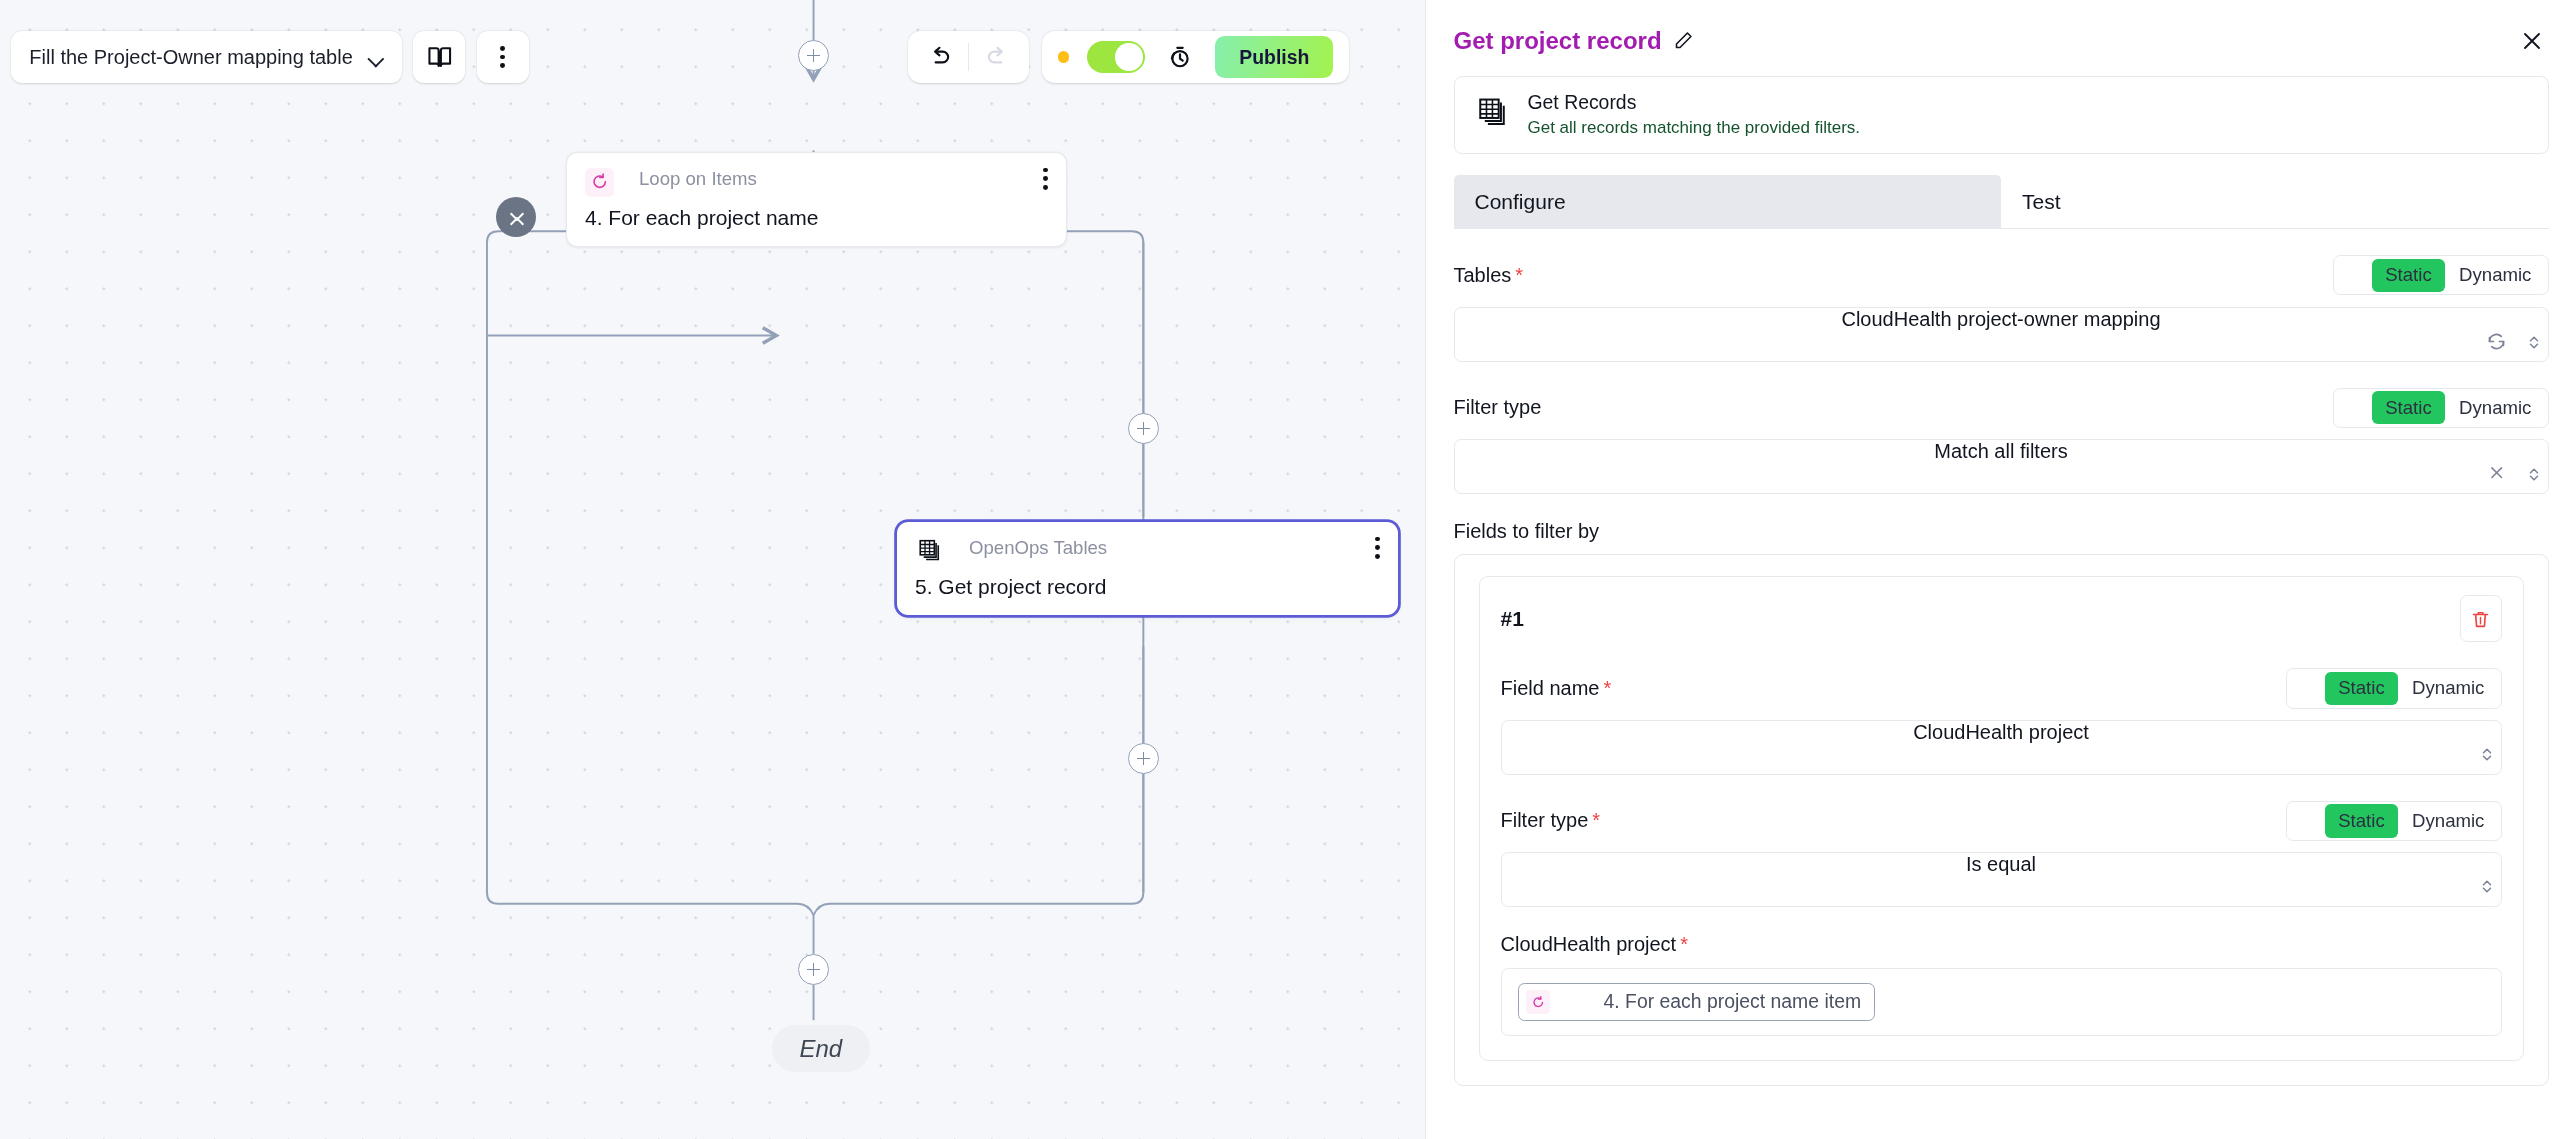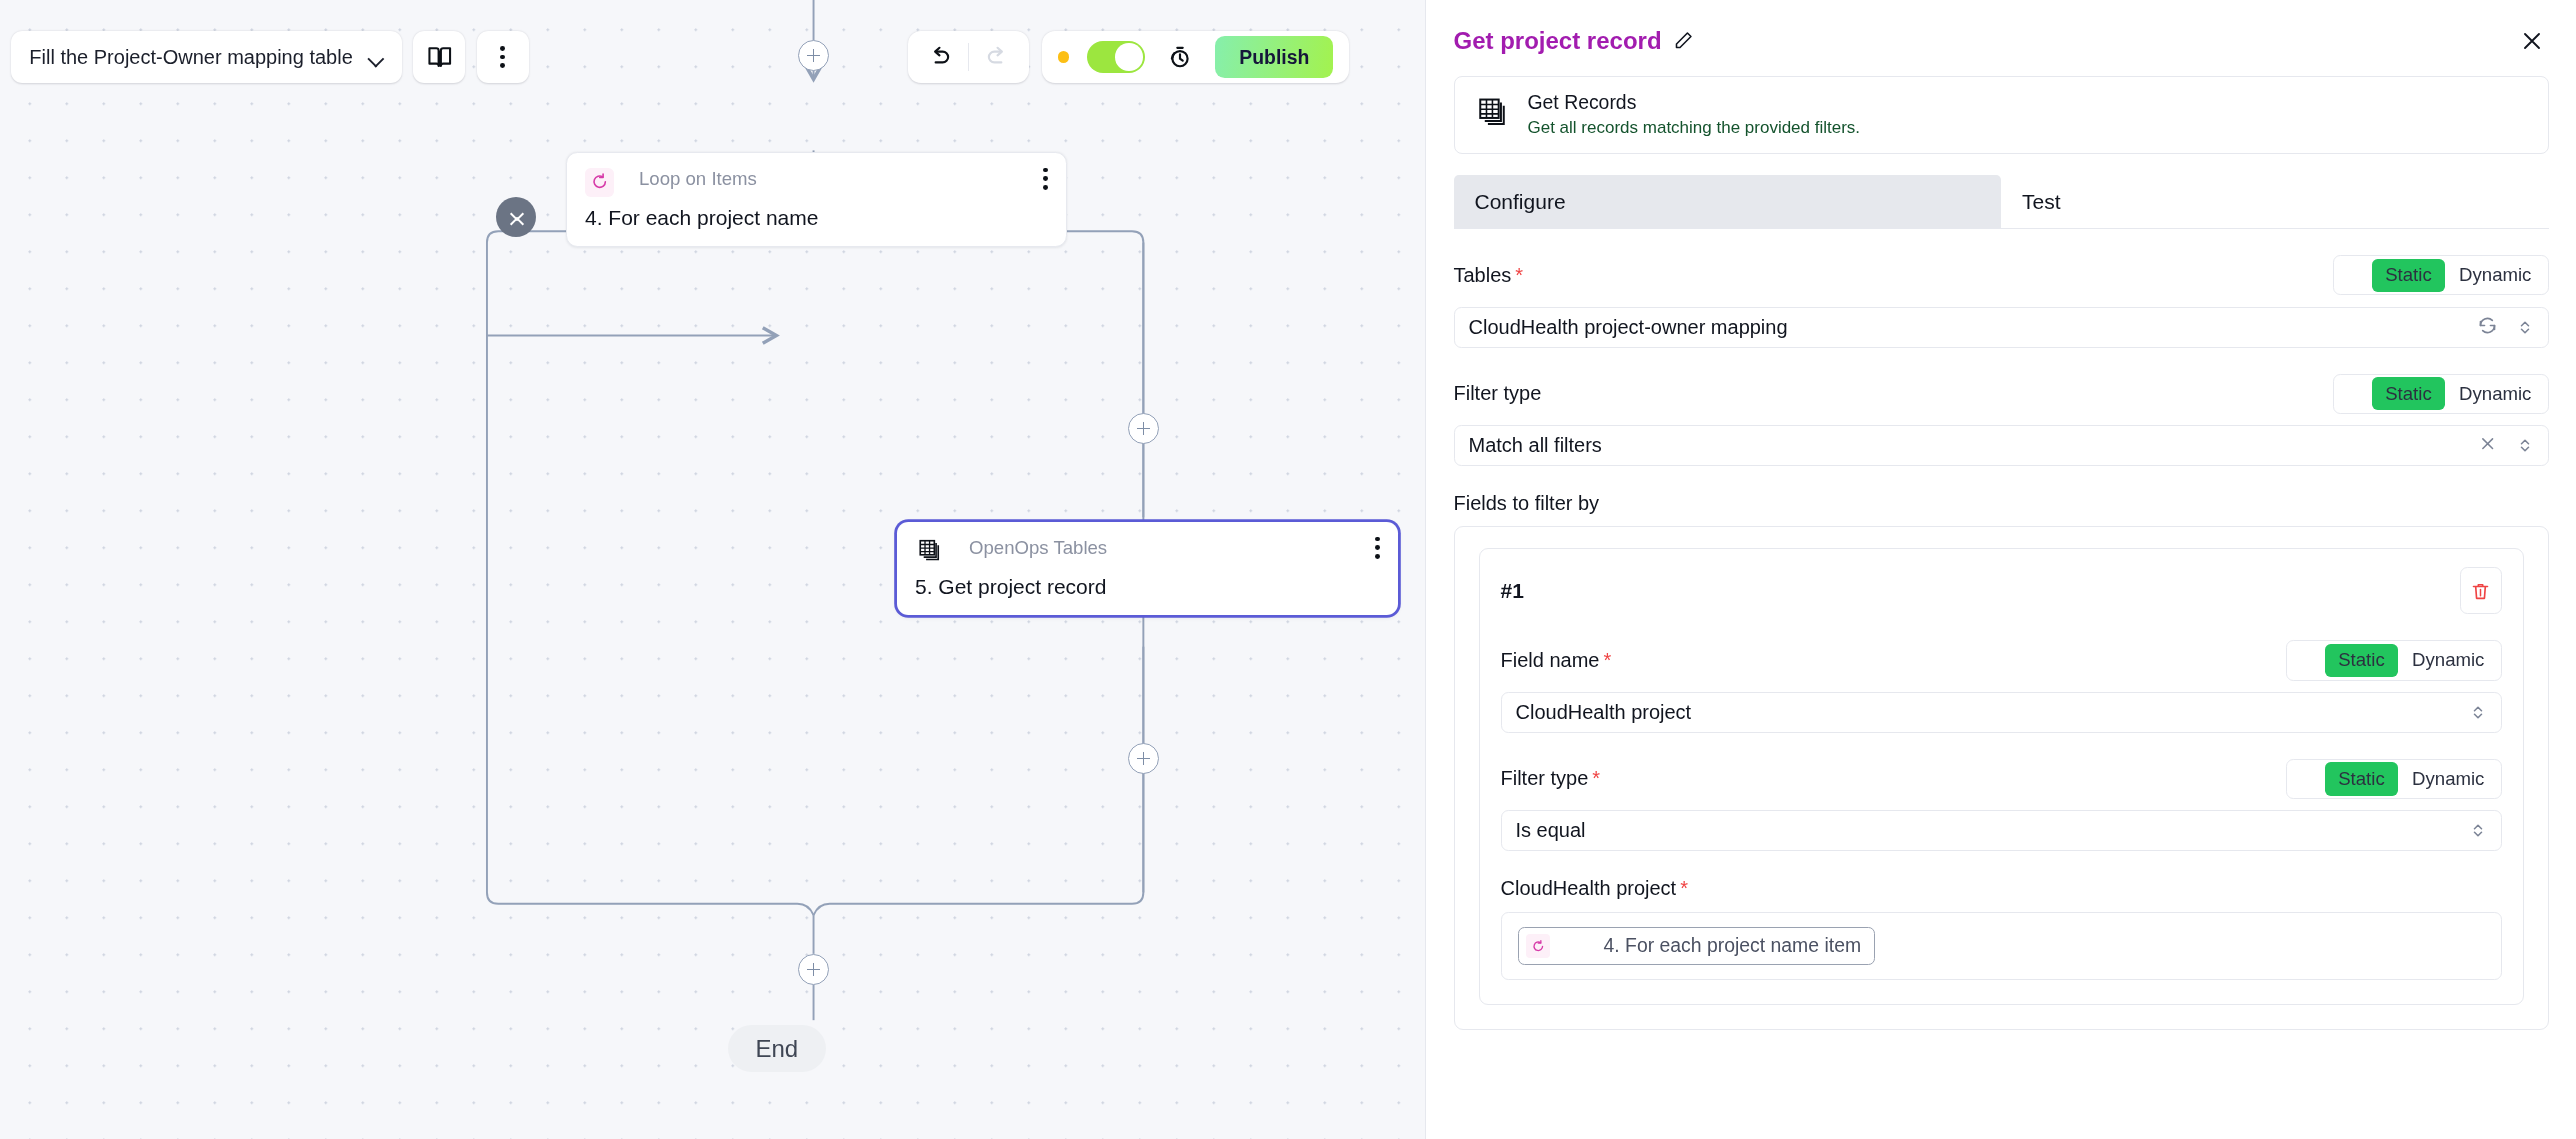--- a/index.html
+++ b/index.html
@@ -133,22 +133,22 @@
 
   .form { padding: 0 27.5px; }
   .row-label { display: flex; align-items: center; margin-top: 26px; }
   .lbl { font-size: 20px; color: #11151f; }
   .req { color: #ef4444; font-size: 20px; margin-left: 4px; }
   .seg { margin-left: auto; display: flex; border: 1.2px solid #e6e8ee; border-radius: 7.3px; padding: 2.4px; }
   .seg span { font-size: 18.6px; color: #2c3140; padding: 5.7px 13.7px; border-radius: 5.7px; cursor: pointer; }
   .seg span.on { background: #22c55e; margin-left: 35px; }
 
   .field {
-    margin-top: 11.3px; height: 41px; border: 1.2px solid #e6e8ee; border-radius: 7.3px;
-    display: flex; align-items: center; padding: 0 14px; cursor: pointer;
+    margin-top: 11.3px; height: 55px; border: 1.2px solid #e6e8ee; border-radius: 7.3px;
+    display: flex; align-items: center; padding: 0 5px; cursor: pointer; flex-direction: column;
   }
   .field .val { font-size: 20px; color: #11151f; }
   .field .acts { margin-left: auto; display: flex; align-items: center; gap: 18px; }
 
   .filters-wrap { margin-top: 11.3px; border: 1.2px solid #e6e8ee; border-radius: 9px; padding: 21px 24px 24px 24px; }
   .filter-card { border: 1.2px solid #e6e8ee; border-radius: 9px; padding: 18px 21px 24px 21px; }
   .fc-head { display: flex; align-items: center; }
   .fc-num { font-size: 21px; font-weight: 700; color: #11151f; }
   .trash-btn {
     margin-left: auto; width: 42px; height: 47px; border: 1.2px solid #e6e8ee; border-radius: 7.3px;
@@ -294,21 +294,21 @@
         <span class="node-sub">OpenOps Tables</span>
         <span class="node-kebab">
             <i></i>
             <i></i>
             <i></i>
           </span>
       </div>
       <div class="node-title">5. Get project record</div>
     </div>
 
-    <div class="end-node" style="left:728px; top:1025px;">End</div>
+    <div class="end-node" style="left:772px; top:1025px;font-style:italic;">End</div>
   </div>
 
   <div class="panel">
 
     <div class="panel-head">
       <span class="panel-title">Get project record</span>
       <span class="pencil">
         <svg width="21" height="21" viewBox="0 0 24 24">
           <path d="M16.5 3.5l4 4L8 20H4v-4L16.5 3.5z" fill="none" stroke="#11151f" stroke-width="1.8" stroke-linejoin="round"></path>
         </svg>

